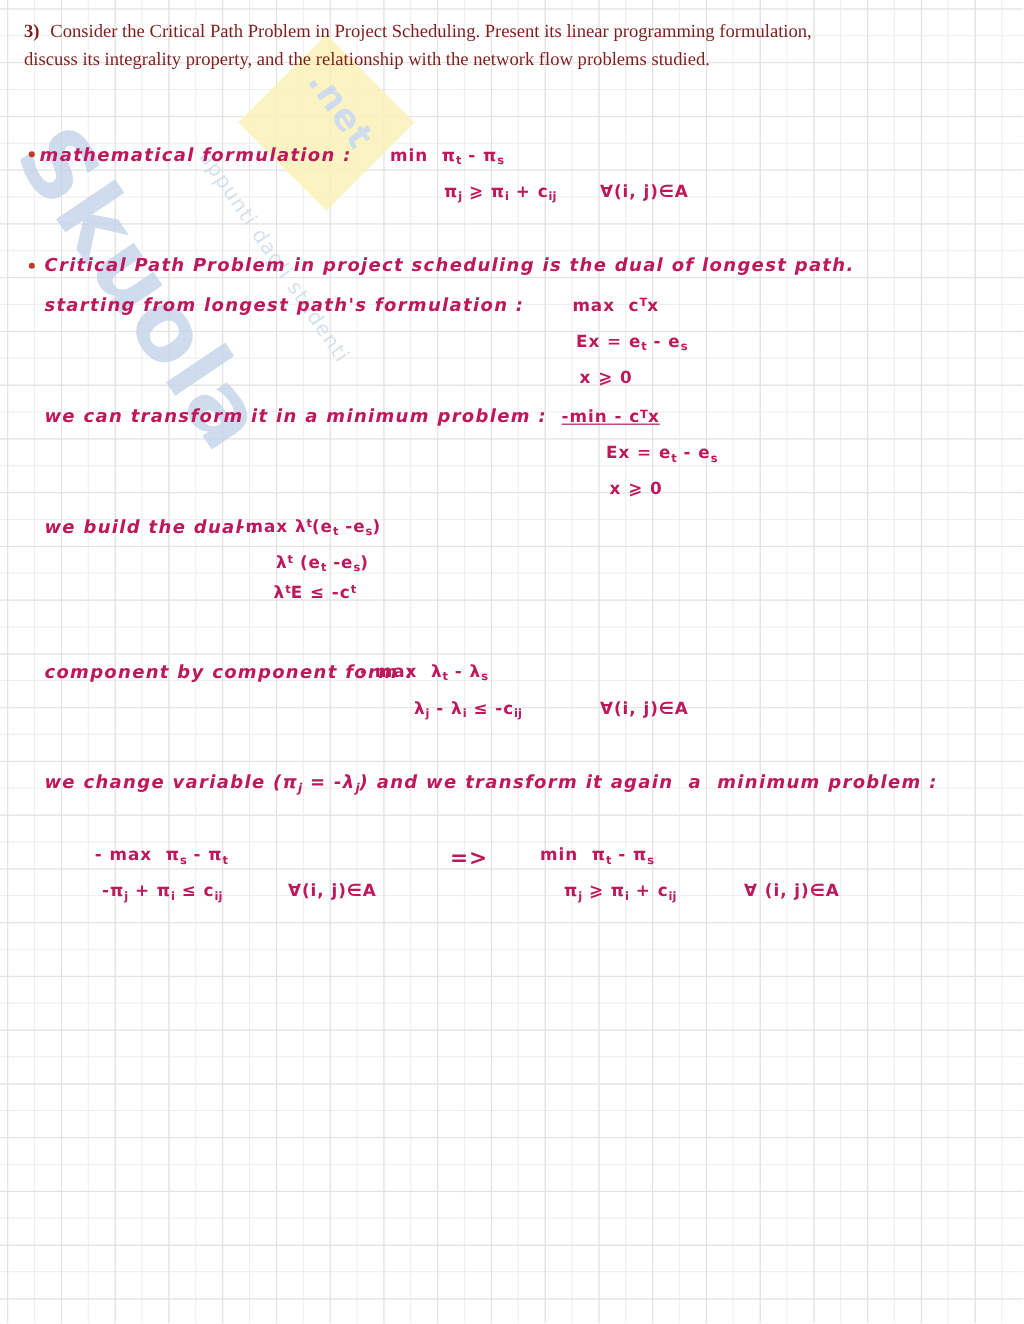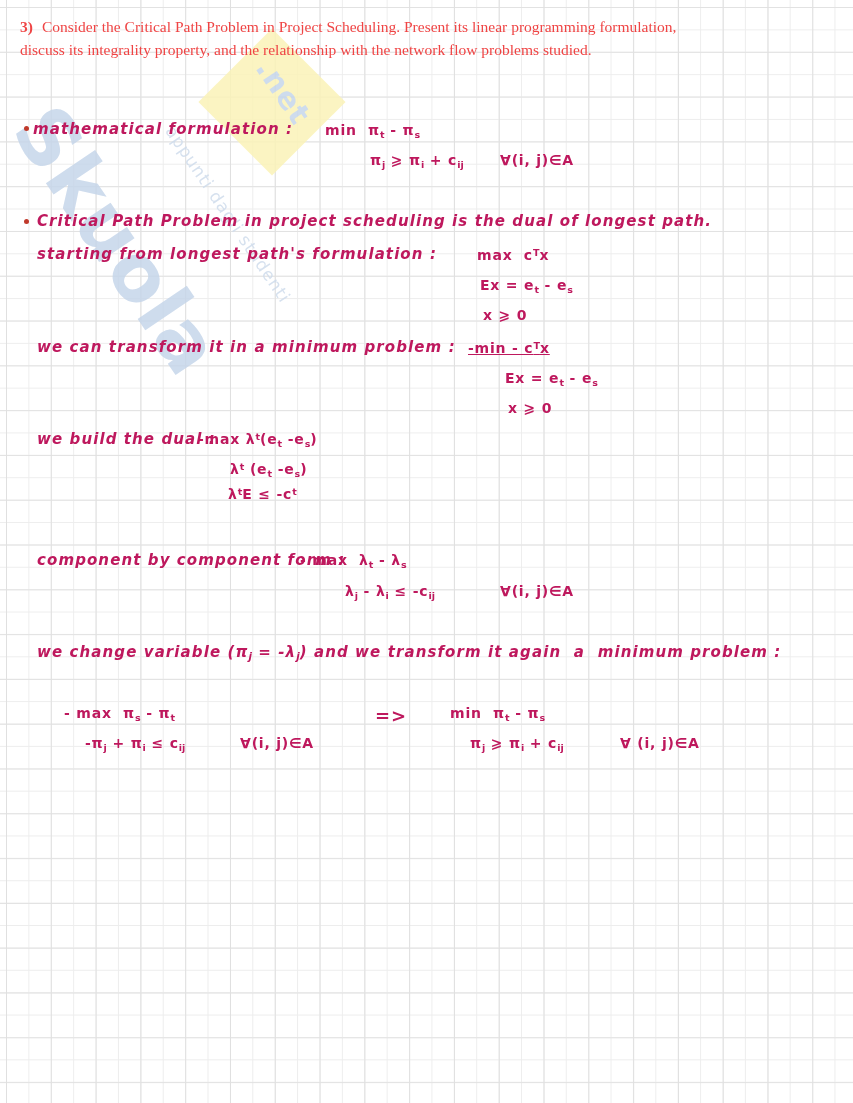--- a/index.html
+++ b/index.html
@@ -90,21 +90,21 @@
   }
 
   
   .question {
     position: absolute;
     left: 20px;
     top: 16px;
     width: 700px;
     font-size: 15.5px;
     line-height: 22.5px;
-    color: #ef4444;
+    color: #7f1d1d;
     text-align: left;
   }
   .q-num {
     font-weight: bold;
     margin-right: 9px;
   }
 
   
   .hand {
     position: absolute;
@@ -185,21 +185,21 @@
   <div class="hand hw-math" style="left:230px; top:461px;">λ<sup>t</sup> (e<sub>t</sub> -e<sub>s</sub>)</div>
   <div class="hand hw-math" style="left:228px; top:486px;">λ<sup>t</sup>E ≤ -c<sup>t</sup></div>
 
   <div class="hand hw-text" style="left:37px; top:551px;">component by component form :</div>
   <div class="hand hw-math" style="left:300px; top:552px;">- max&nbsp; λ<sub>t</sub> - λ<sub>s</sub></div>
   <div class="hand hw-math" style="left:345px; top:583px;">λ<sub>j</sub> - λ<sub>i</sub> ≤ -c<sub>ij</sub></div>
   <div class="hand hw-math" style="left:500px; top:583px;">∀(i, j)∈A</div>
 
   <div class="hand hw-text" style="left:37px; top:643px;">we change variable (π<sub>j</sub> = -λ<sub>j</sub>) and we transform it again&nbsp; a&nbsp; minimum problem :</div>
 
-  <div class="hand hw-math" style="left:64px; top:705px;text-align:right;">- max&nbsp; π<sub>s</sub> - π<sub>t</sub></div>
+  <div class="hand hw-math" style="left:79px; top:705px;text-align:right;">- max&nbsp; π<sub>s</sub> - π<sub>t</sub></div>
   <div class="hand hw-math" style="left:85px; top:735px;">-π<sub>j</sub> + π<sub>i</sub> ≤ c<sub>ij</sub></div>
   <div class="hand hw-math" style="left:240px; top:735px;">∀(i, j)∈A</div>
 
   <div class="hand hw-math" style="left:375px; top:705px; font-size:18px;">=&gt;</div>
 
   <div class="hand hw-math" style="left:450px; top:705px;">min&nbsp; π<sub>t</sub> - π<sub>s</sub></div>
   <div class="hand hw-math" style="left:470px; top:735px;">π<sub>j</sub> ⩾ π<sub>i</sub> + c<sub>ij</sub></div>
   <div class="hand hw-math" style="left:620px; top:735px;">∀ (i, j)∈A</div>
 
 </div>

